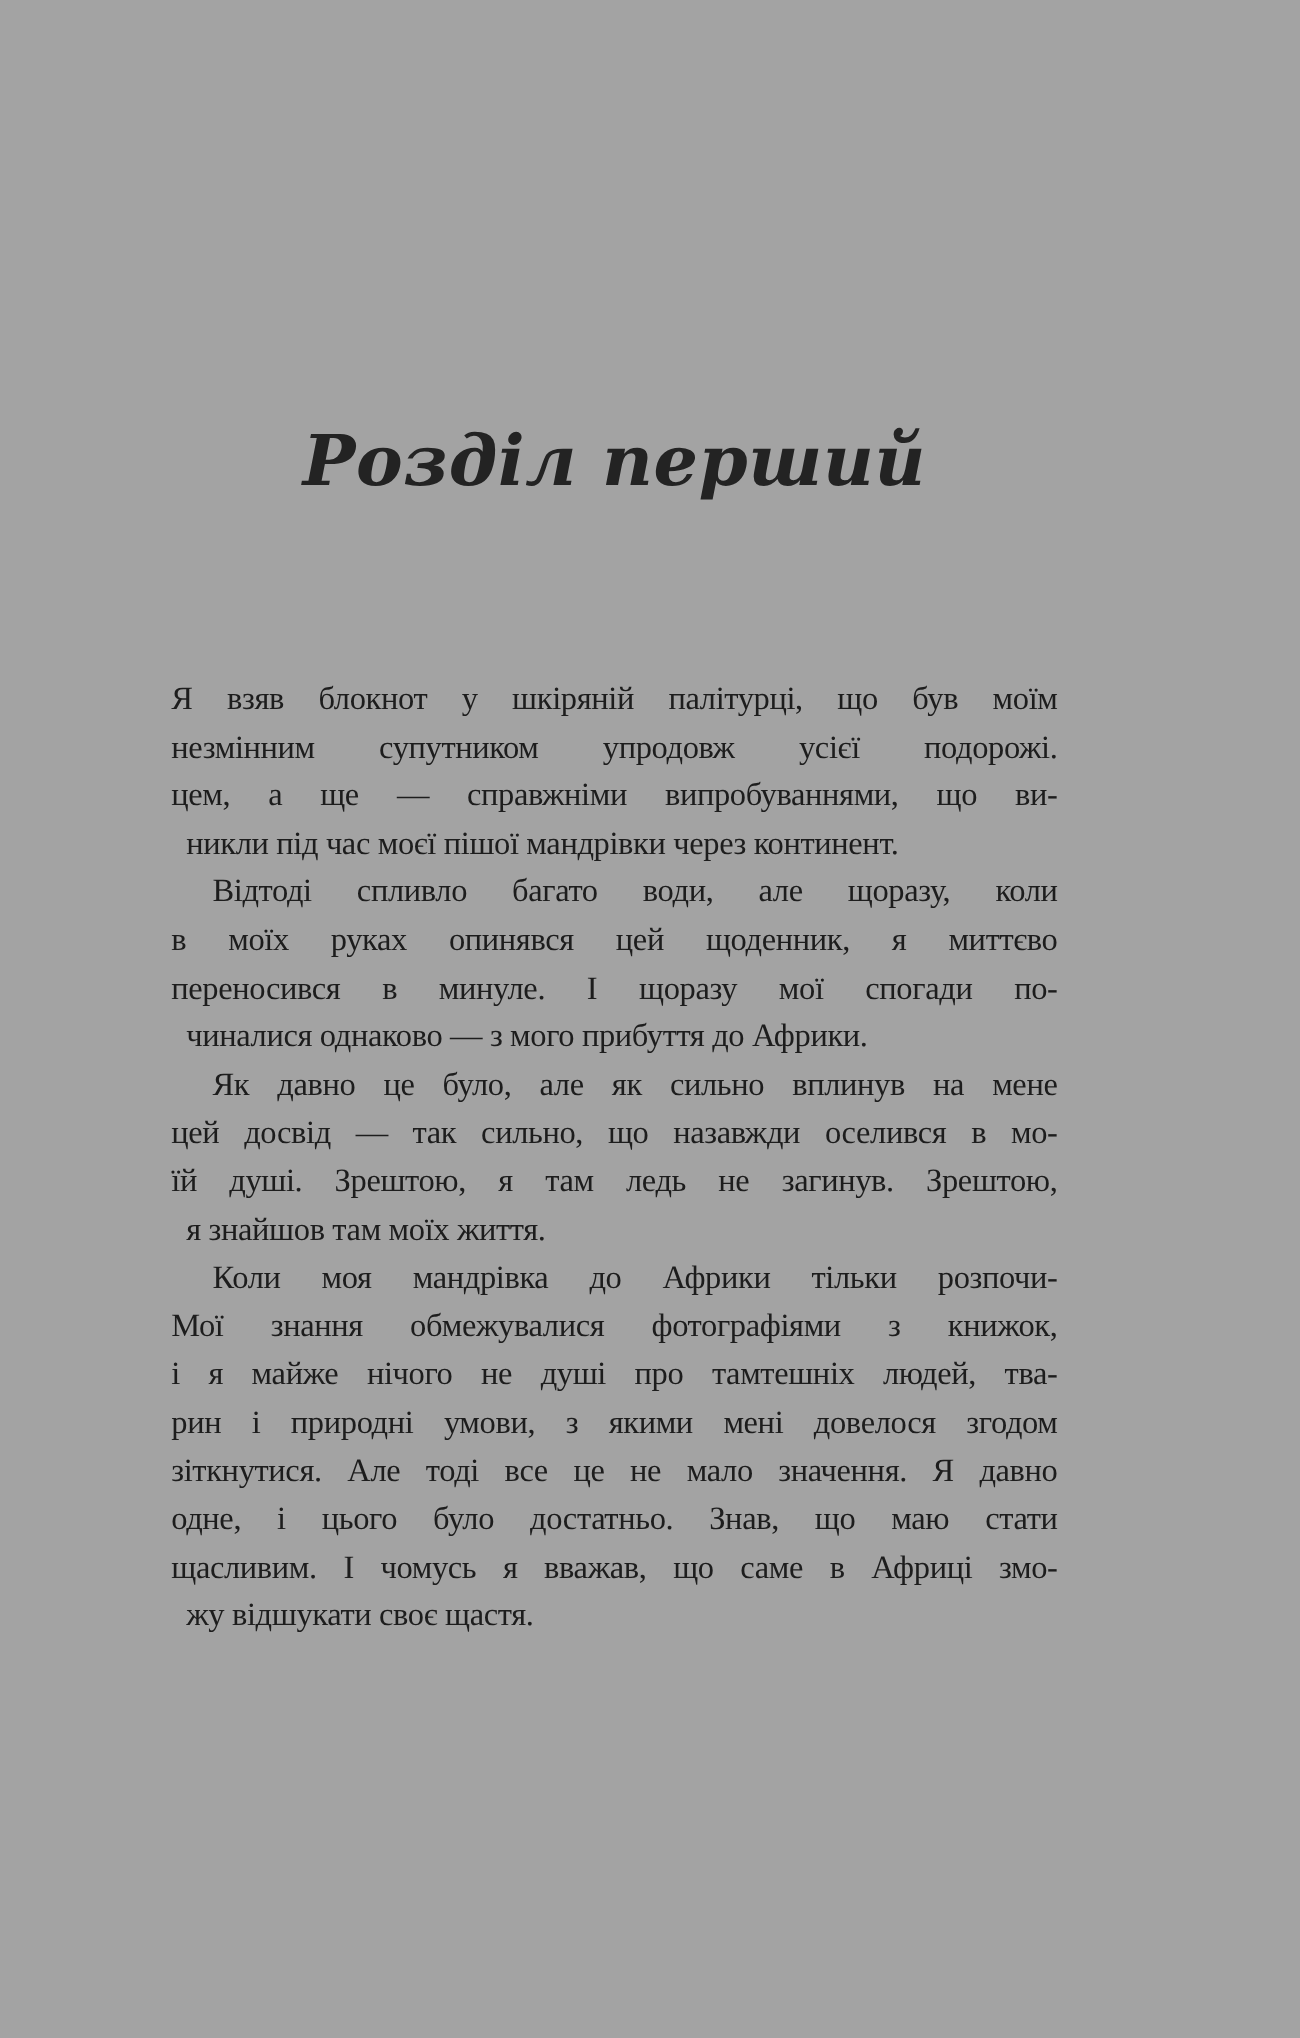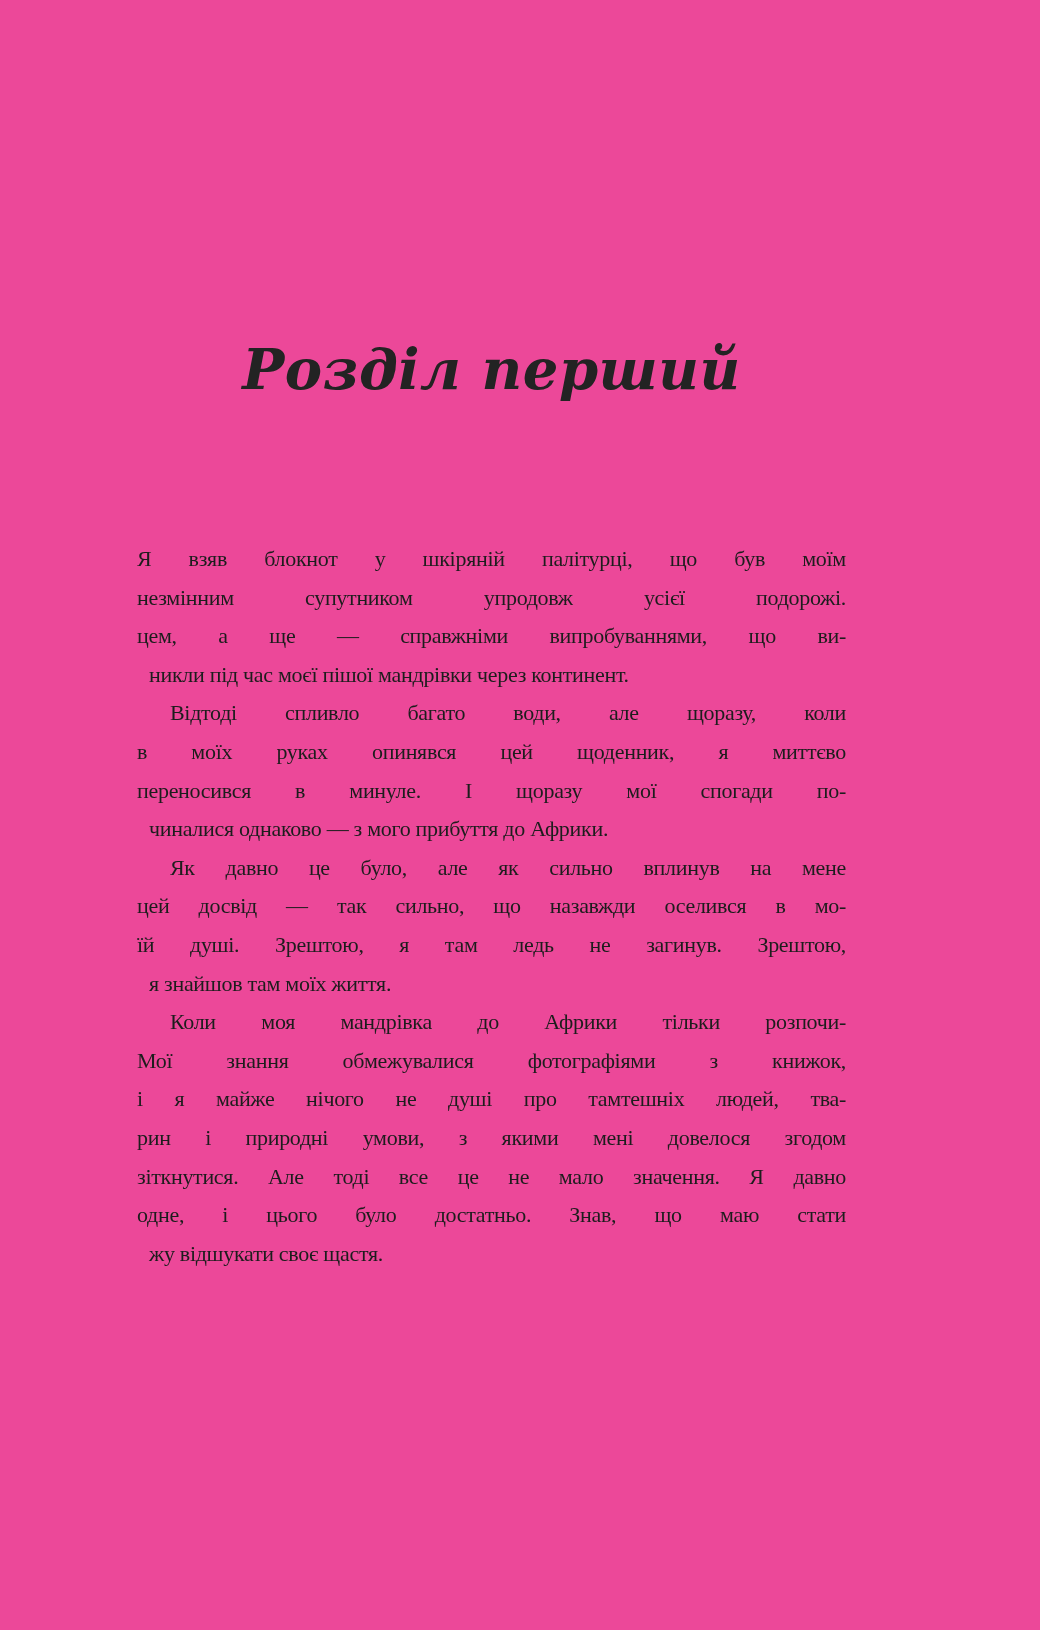--- a/index.html
+++ b/index.html
@@ -28,21 +28,21 @@
     font-size: 56px;
     line-height: 1.25;
     color: #232323;
     letter-spacing: 0.5px;
   }
   .text-block {
     position: absolute;
     left: 137px;
     top: 540px;
     width: 709px;
-    font-size: 22px;
+    font-size: 26px;
     line-height: 38.6px;
     letter-spacing: -0.3px;
     color: #1d1d1d;
   }
   .paragraph { display: block; }
   .line {
     display: block;
     text-align: justify;
     text-align-last: justify;
     white-space: normal;
@@ -51,21 +51,21 @@
     text-align-last: left;
     margin-left: 12px;
   }
   .line.indent {
     text-indent: 33px;
   }
 </style>
 </head>
 <body>
 
-<div class="page" style="background: #ec4899;">
+<div class="page" style="background: #a3a3a3;">
   <h1 class="chapter-title">Розділ перший</h1>
   <div class="text-block" style="color: rgb(29, 29, 29);">
       <div class="paragraph">
         <div class="line">Я взяв блокнот у шкіряній палітурці, що був моїм</div>
         <div class="line">незмінним супутником упродовж усієї подорожі.</div>
         <div class="line">цем, а ще — справжніми випробуваннями, що ви-</div>
         <div class="line last">никли під час моєї пішої мандрівки через континент.</div>
       </div>
       <div class="paragraph">
         <div class="line indent">Відтоді спливло багато води, але щоразу, коли</div>
@@ -79,16 +79,17 @@
         <div class="line">їй душі. Зрештою, я там ледь не загинув. Зрештою,</div>
         <div class="line last">я знайшов там моїх життя.</div>
       </div>
       <div class="paragraph">
         <div class="line indent">Коли моя мандрівка до Африки тільки розпочи-</div>
         <div class="line">Мої знання обмежувалися фотографіями з книжок,</div>
         <div class="line">і я майже нічого не душі про тамтешніх людей, тва-</div>
         <div class="line">рин і природні умови, з якими мені довелося згодом</div>
         <div class="line">зіткнутися. Але тоді все це не мало значення. Я давно</div>
         <div class="line">одне, і цього було достатньо. Знав, що маю стати</div>
+        <div class="line">щасливим. І чомусь я вважав, що саме в Африці змо-</div>
         <div class="line last">жу відшукати своє щастя.</div>
       </div>
     </div>
 </div>
 
 </body></html>

